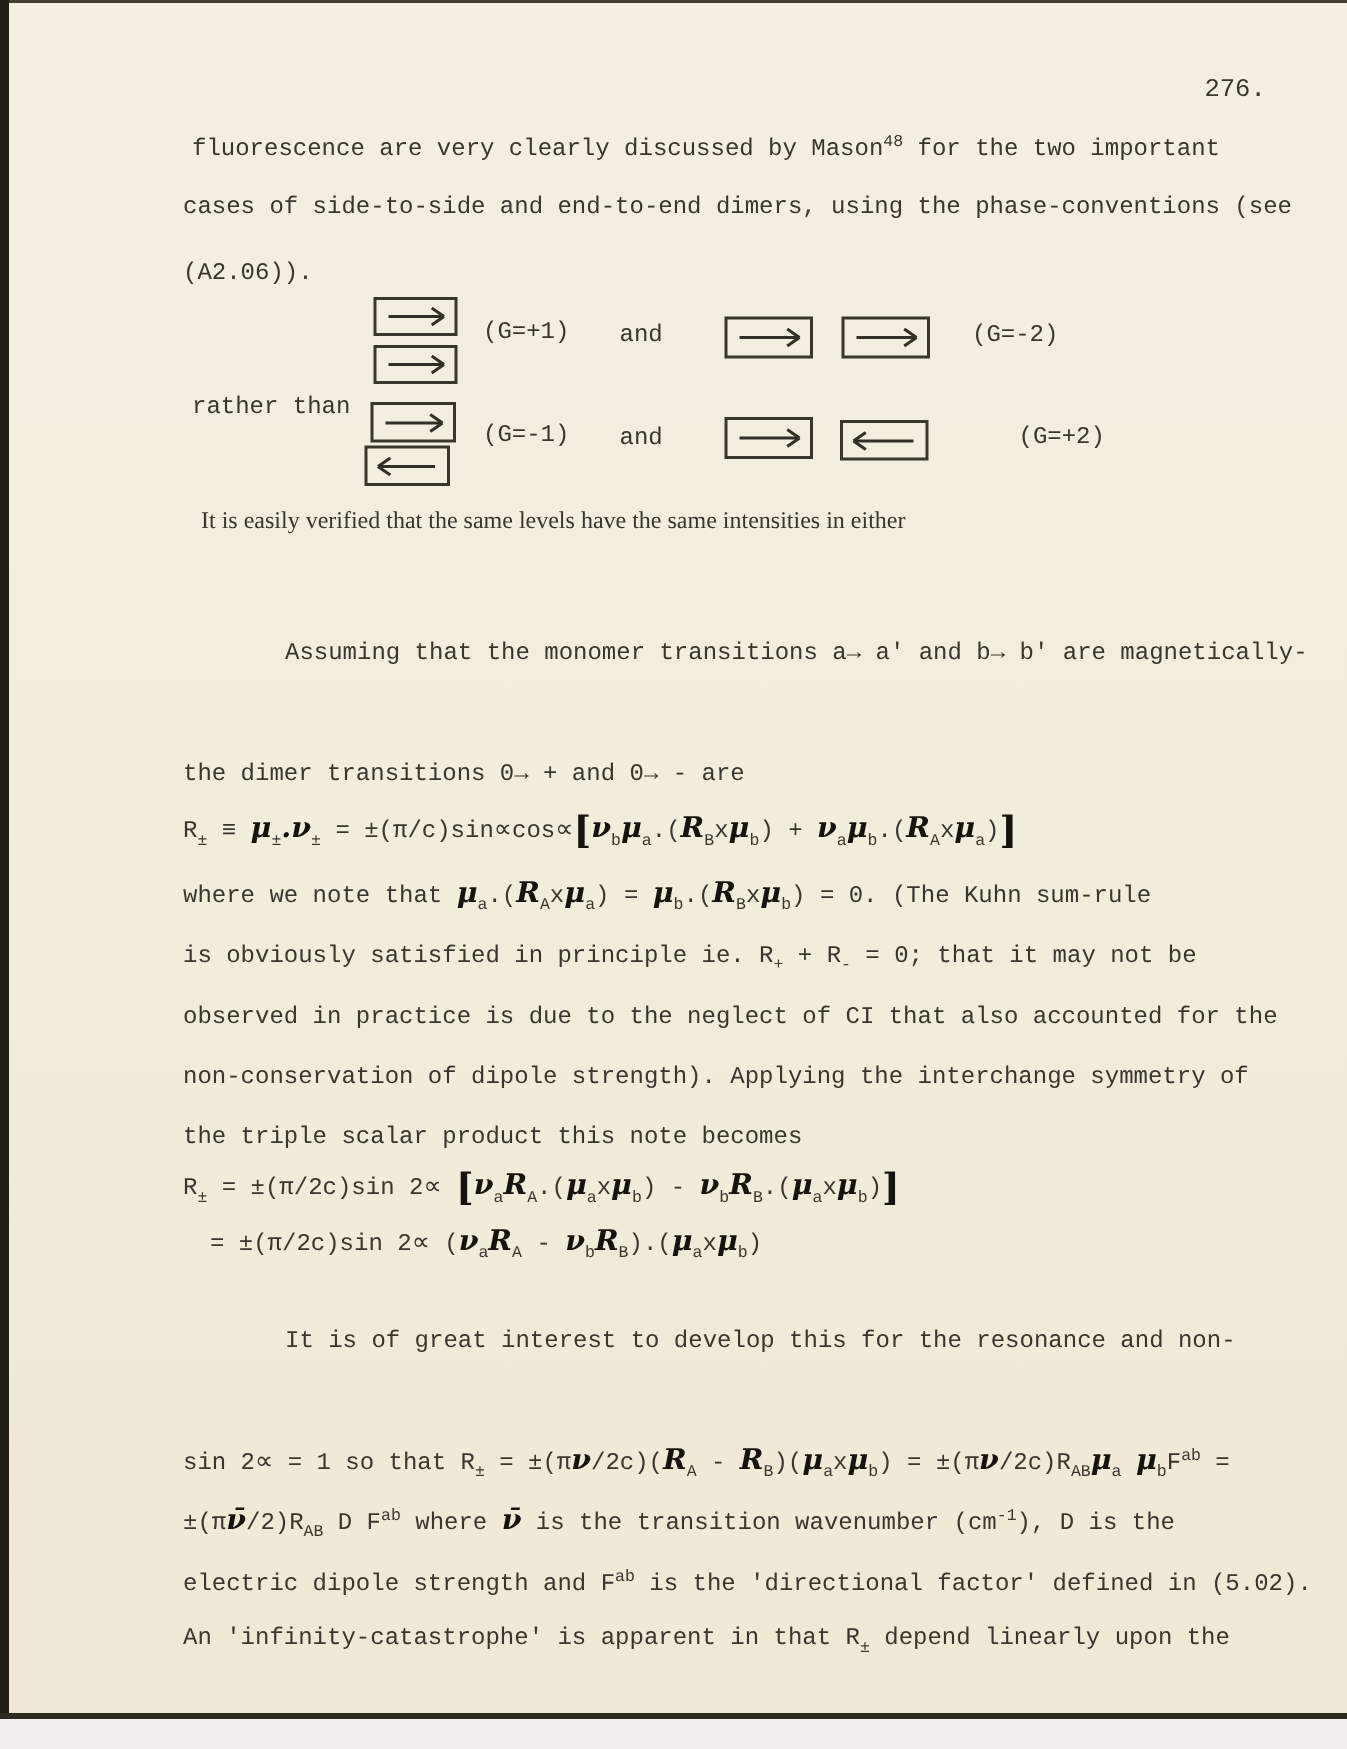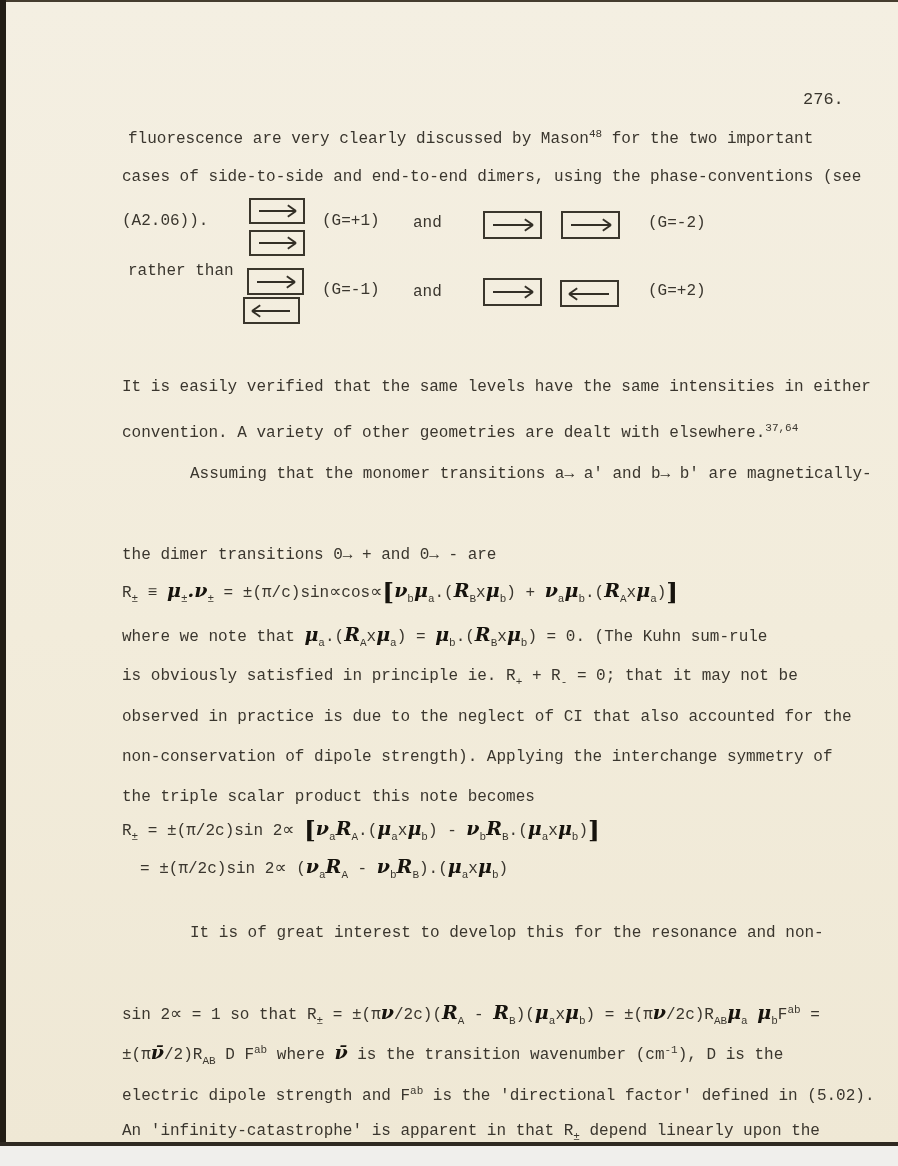--- a/index.html
+++ b/index.html
@@ -4,21 +4,21 @@
 <style>
   html,body{margin:0;padding:0;width:898px;height:1166px;background:#f0efec;overflow:hidden;}
   .paper{position:absolute;left:0;top:0;width:898px;height:1146px;
          background:linear-gradient(180deg,#f4efe2 0%,#f2ecdb 55%,#efe8d5 100%);}
   .scan-edge-left{position:absolute;left:0;top:0;width:6px;height:1146px;background:#221d15;}
   .scan-edge-top{position:absolute;left:0;top:0;width:898px;height:2px;background:#453d2f;}
   .scan-edge-bottom{position:absolute;left:0;top:1142px;width:898px;height:4px;background:#2e2921;}
   .layer{position:absolute;left:0;top:0;width:726px;height:1146px;}
   .line{position:absolute;white-space:nowrap;
         font-family:"Liberation Mono","DejaVu Sans Mono",monospace;
-        font-size:16px;line-height:22px;color:#3a362e;margin-top:39px;}
+        font-size:16px;line-height:22px;color:#3a362e;}
   .pagenum{font-size:17px;}
   .sub{font-size:11px;vertical-align:-5px;}
   .sup{font-size:11px;vertical-align:6px;}
   .hand{font-family:"DejaVu Serif",serif;font-style:italic;font-weight:bold;
         font-size:19px;line-height:1;color:#16130d;}
   .gk{font-family:"DejaVu Sans",sans-serif;font-size:17px;}
   .br{font-family:"DejaVu Serif",serif;font-weight:bold;font-size:25px;
       line-height:1;vertical-align:-4px;color:#16130d;}
   .fbox{position:absolute;border:2px solid #3a362c;display:flex;
         align-items:center;justify-content:center;}
@@ -60,28 +60,27 @@
       </div>
       <div class="fbox" style="left: 560px; top: 280px; width: 55px; height: 23px;">
         <div class="arr left" style="width: 39px;"></div>
       </div>
       <div class="figlabel" style="left: 322px; top: 211px;">(G=+1)</div>
       <div class="figlabel" style="left: 413px; top: 213px;">and</div>
       <div class="figlabel" style="left: 648px; top: 213px;">(G=-2)</div>
       <div class="figlabel" style="left: 128px; top: 261px;">rather than</div>
       <div class="figlabel" style="left: 322px; top: 280px;">(G=-1)</div>
       <div class="figlabel" style="left: 413px; top: 282px;">and</div>
-      <div class="figlabel" style="left: 648px; top: 281px;">(G=+2)</div>
+      <div class="figlabel" style="left: 679px; top: 281px;">(G=+2)</div>
     </div>
   <div class="layer">
       <div class="line" style="left: 128px; top: 84px;"><span>fluorescence are very clearly discussed by Mason</span><span class="sup">48</span><span> for the two important</span></div>
       <div class="line" style="left: 122px; top: 127px;"><span>cases of side-to-side and end-to-end dimers, using the phase-conventions (see</span></div>
       <div class="line" style="left: 122px; top: 171px;"><span>(A2.06)).</span></div>
-      <div class="line" style="left: 122px; top: 337px;"><span>It is easily verified that the same levels have the same intensities in either</span></div>
-      <div class="line" style="left: 122px; top: 378px;"><span>convention.   A variety of other geometries are dealt with elsewhere.</span><span class="sup">37,64</span></div>
+      <div class="line" style="left: 134px; top: 337px; font-family: Liberation Serif, serif;"><span>It is easily verified that the same levels have the same intensities in either</span></div>
       <div class="line" style="left: 190px; top: 424px;"><span>Assuming that the monomer transitions a→ a' and b→ b' are magnetically-</span></div>
       <div class="line" style="left: 122px; top: 505px;"><span>the dimer transitions 0→ + and 0→ - are</span></div>
       <div class="line" style="left: 122px; top: 541px;"><span>R</span><span class="sub">±</span><span> ≡ </span><span class="hand">μ</span><span class="sub">±</span><span class="hand">.</span><span class="hand">ν</span><span class="sub">±</span><span> = ±(π/c)sin</span><span class="gk">∝</span><span>cos</span><span class="gk">∝</span><span class="br">[</span><span class="hand">ν</span><span class="sub">b</span><span class="hand">μ</span><span class="sub">a</span><span>.(</span><span class="hand">R</span><span class="sub">B</span><span>x</span><span class="hand">μ</span><span class="sub">b</span><span>) + </span><span class="hand">ν</span><span class="sub">a</span><span class="hand">μ</span><span class="sub">b</span><span>.(</span><span class="hand">R</span><span class="sub">A</span><span>x</span><span class="hand">μ</span><span class="sub">a</span><span>)</span><span class="br">]</span></div>
       <div class="line" style="left: 122px; top: 586px;"><span>where we note that  </span><span class="hand">μ</span><span class="sub">a</span><span>.(</span><span class="hand">R</span><span class="sub">A</span><span>x</span><span class="hand">μ</span><span class="sub">a</span><span>) = </span><span class="hand">μ</span><span class="sub">b</span><span>.(</span><span class="hand">R</span><span class="sub">B</span><span>x</span><span class="hand">μ</span><span class="sub">b</span><span>) = 0.   (The Kuhn sum-rule</span></div>
       <div class="line" style="left: 122px; top: 626px;"><span>is obviously satisfied in principle ie. R</span><span class="sub">+</span><span> + R</span><span class="sub">-</span><span> = 0;  that it may not be</span></div>
       <div class="line" style="left: 122px; top: 667px;"><span>observed in practice is due to the neglect of CI that also accounted for the</span></div>
       <div class="line" style="left: 122px; top: 707px;"><span>non-conservation of dipole strength).   Applying the interchange symmetry of</span></div>
       <div class="line" style="left: 122px; top: 747px;"><span>the triple scalar product this note becomes</span></div>
       <div class="line" style="left: 122px; top: 779px;"><span>R</span><span class="sub">±</span><span> = ±(π/2c)sin 2</span><span class="gk">∝</span><span> </span><span class="br">[</span><span class="hand">ν</span><span class="sub">a</span><span class="hand">R</span><span class="sub">A</span><span>.(</span><span class="hand">μ</span><span class="sub">a</span><span>x</span><span class="hand">μ</span><span class="sub">b</span><span>) - </span><span class="hand">ν</span><span class="sub">b</span><span class="hand">R</span><span class="sub">B</span><span>.(</span><span class="hand">μ</span><span class="sub">a</span><span>x</span><span class="hand">μ</span><span class="sub">b</span><span>)</span><span class="br">]</span></div>
       <div class="line" style="left: 140px; top: 817px;"><span>= ±(π/2c)sin 2</span><span class="gk">∝</span><span>  (</span><span class="hand">ν</span><span class="sub">a</span><span class="hand">R</span><span class="sub">A</span><span> - </span><span class="hand">ν</span><span class="sub">b</span><span class="hand">R</span><span class="sub">B</span><span>).(</span><span class="hand">μ</span><span class="sub">a</span><span>x</span><span class="hand">μ</span><span class="sub">b</span><span>)</span></div>

